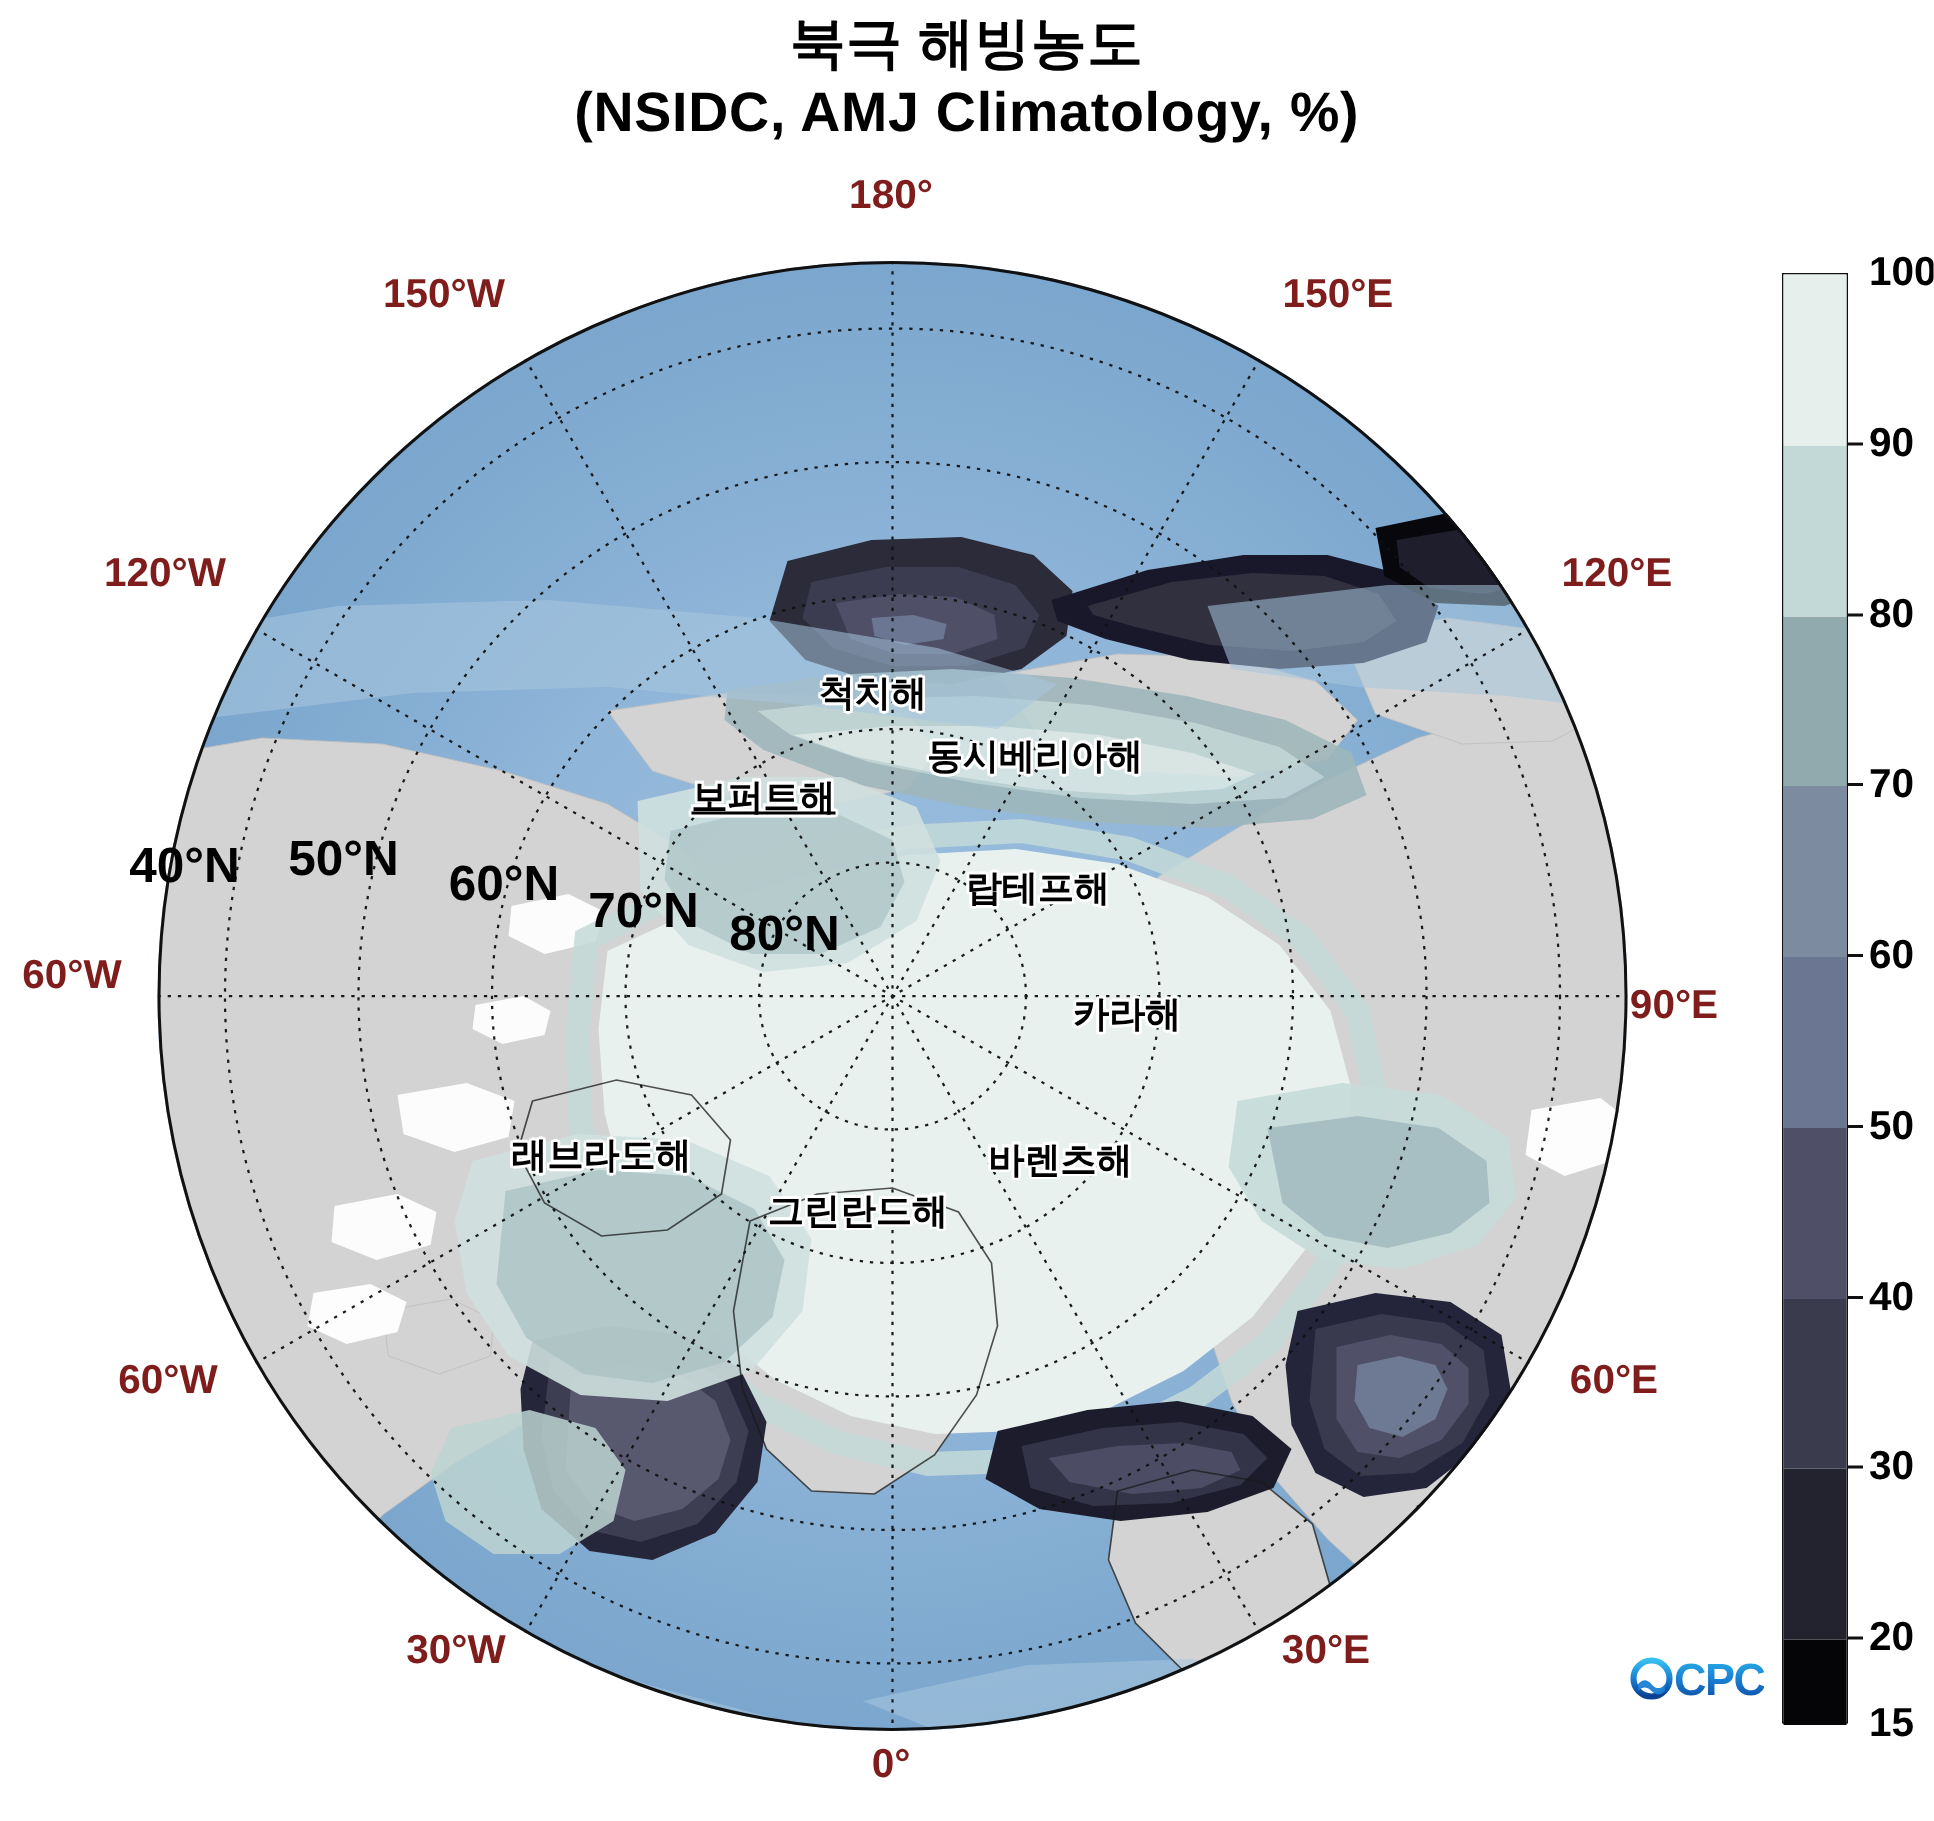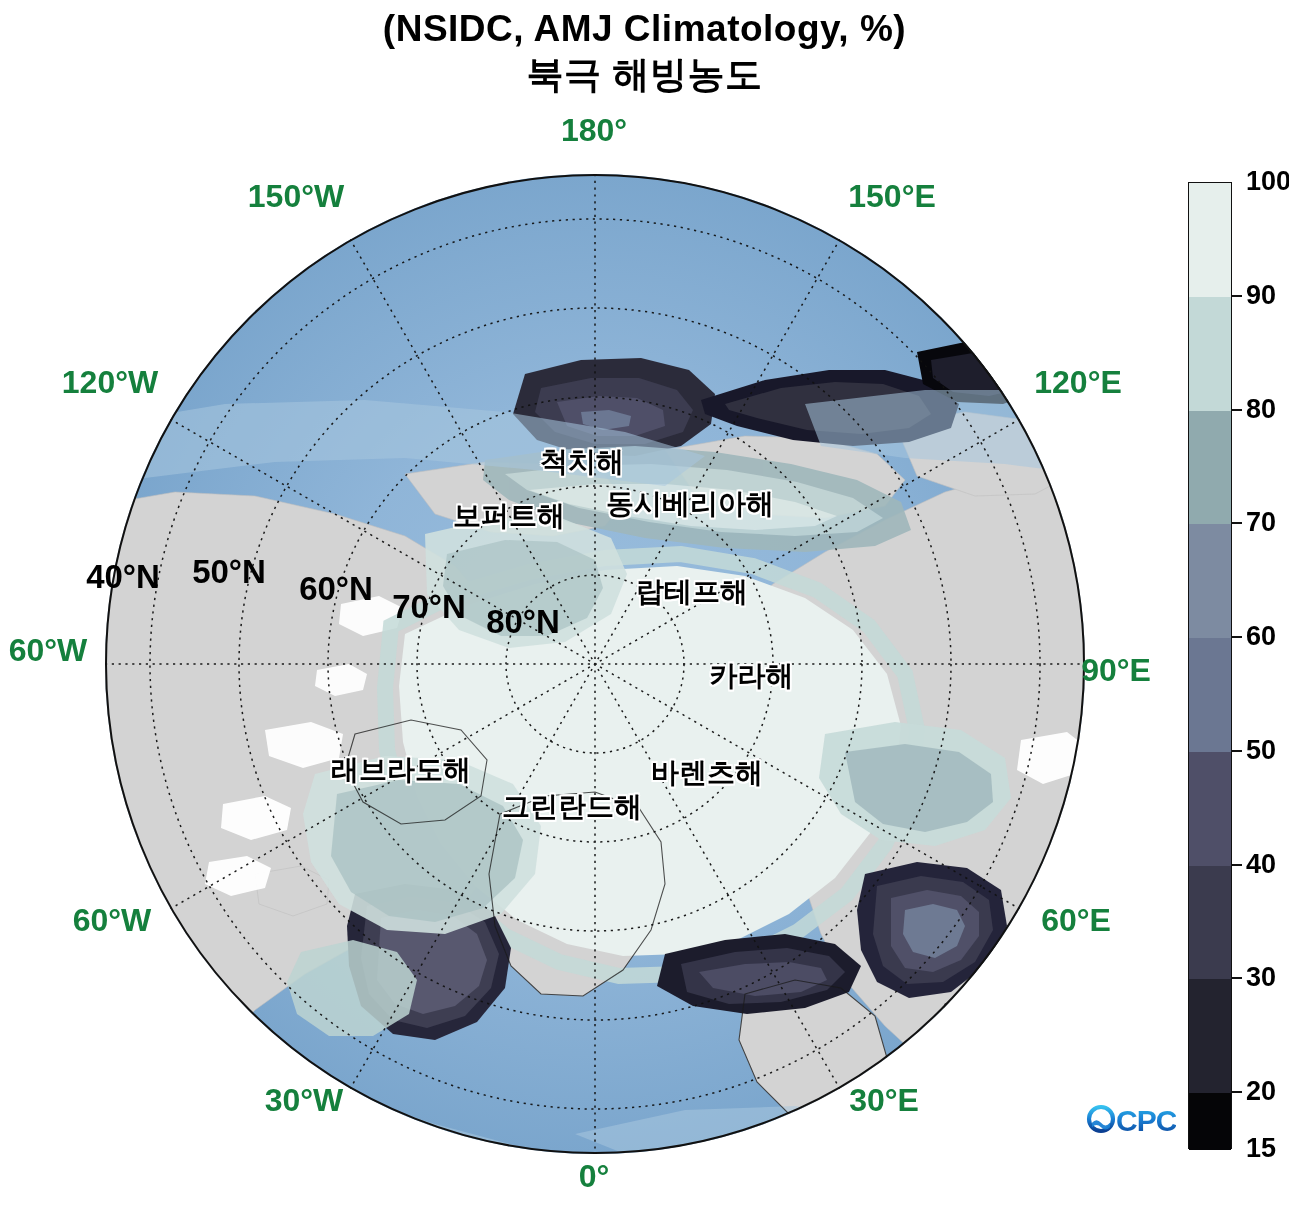--- a/index.html
+++ b/index.html
@@ -14,49 +14,49 @@
   #map-area{position:absolute;left:105px;top:174px;width:980px;height:980px;}
   #map-clip{position:absolute;left:0;top:0;width:980px;height:980px;border-radius:50%;overflow:hidden;}
   #map-svg{position:absolute;left:0;top:0;}
   #map-border{position:absolute;left:0;top:0;width:980px;height:980px;border-radius:50%;
               border:2px solid #111;box-sizing:border-box;pointer-events:none;}
 
   
   .grat{position:absolute;left:0;top:0;pointer-events:none;}
 
   
-  .lon-label{position:absolute;font-size:32px;font-weight:bold;white-space:nowrap;color:#15803d;}
+  .lon-label{position:absolute;font-size:27px;font-weight:bold;white-space:nowrap;color:#7f1d1d;}
 
   
   .lat-label{position:absolute;font-size:33px;font-weight:bold;white-space:nowrap;color:#000;}
 
   
-  .sea-label{position:absolute;font-size:28px;font-weight:bold;white-space:nowrap;color:#000;
+  .sea-label{position:absolute;font-size:24px;font-weight:bold;white-space:nowrap;color:#000;
              text-shadow:-1.6px -1.6px 0 #fff,1.6px -1.6px 0 #fff,-1.6px 1.6px 0 #fff,1.6px 1.6px 0 #fff,
                           0 -1.8px 0 #fff,0 1.8px 0 #fff,-1.8px 0 0 #fff,1.8px 0 0 #fff;}
 
   
   #colorbar-wrap{position:absolute;left:1188px;top:182px;width:44px;height:967px;}
   #colorbar{position:absolute;left:0;top:0;width:44px;height:967px;border:1.5px solid #111;box-sizing:border-box;}
   .cb-seg{position:absolute;left:0;width:100%;}
   .cb-tick{position:absolute;left:44px;width:10px;height:2px;background:#111;}
   .cb-tlabel{position:absolute;left:58px;font-size:27px;font-weight:bold;line-height:1;white-space:nowrap;}
 
   
   #cpc-logo{position:absolute;left:1086px;top:1104px;height:40px;display:flex;align-items:flex-start;}
   #cpc-text{font-size:30px;font-weight:bold;letter-spacing:-1px;
             background:linear-gradient(180deg,#2ab6e8 0%,#1a7fd4 45%,#0b3f92 100%);
             -webkit-background-clip:text;background-clip:text;color:transparent;}
 </style>
 </head>
 <body>
 
 <div id="title-block">
+  <div class="tline">북극 해빙농도</div>
   <div class="tline">(NSIDC, AMJ Climatology, %)</div>
-  <div class="tline">북극 해빙농도</div>
 </div>
 
 <div id="map-area">
   <div id="map-clip">
     <svg id="map-svg" width="980" height="980" viewBox="0 0 980 980">
       <defs>
         <radialGradient id="oceanFade" cx="50%" cy="50%" r="50%">
           <stop offset="0%" stop-color="#9bbedd"></stop>
           <stop offset="55%" stop-color="#8fb5d8"></stop>
           <stop offset="100%" stop-color="#7ba6cd"></stop>
@@ -278,21 +278,21 @@
     <div class="lat-label" style="left: 123px; top: 577px; transform: translate(-50%, -50%);">40°N</div>
     <div class="lat-label" style="left: 229px; top: 572px; transform: translate(-50%, -50%);">50°N</div>
     <div class="lat-label" style="left: 336px; top: 589px; transform: translate(-50%, -50%);">60°N</div>
     <div class="lat-label" style="left: 429px; top: 607px; transform: translate(-50%, -50%);">70°N</div>
     <div class="lat-label" style="left: 523px; top: 622px; transform: translate(-50%, -50%);">80°N</div>
   </div>
 
 <div id="sea-labels">
     <div class="sea-label" style="left: 582px; top: 462px; transform: translate(-50%, -50%);">척치해</div>
     <div class="sea-label" style="left: 690px; top: 504px; transform: translate(-50%, -50%);">동시베리아해</div>
-    <div class="sea-label" style="left: 509px; top: 516px; transform: translate(-50%, -50%);">보퍼트해</div>
+    <div class="sea-label" style="left: 509px; top: 531px; transform: translate(-50%, -50%); text-decoration: underline;">보퍼트해</div>
     <div class="sea-label" style="left: 692px; top: 592px; transform: translate(-50%, -50%);">랍테프해</div>
     <div class="sea-label" style="left: 728px; top: 676px; transform: translate(-50%, -50%); padding-left: 47px;">카라해</div>
     <div class="sea-label" style="left: 401px; top: 770px; transform: translate(-50%, -50%);">래브라도해</div>
     <div class="sea-label" style="left: 707px; top: 773px; transform: translate(-50%, -50%);">바렌츠해</div>
     <div class="sea-label" style="left: 572px; top: 807px; transform: translate(-50%, -50%);">그린란드해</div>
   </div>
 
 <div id="colorbar-wrap">
   <div id="colorbar">
       <div class="cb-seg" style="top: 910.118px; height: 56.8824px; background: rgb(5, 5, 7);"></div>

